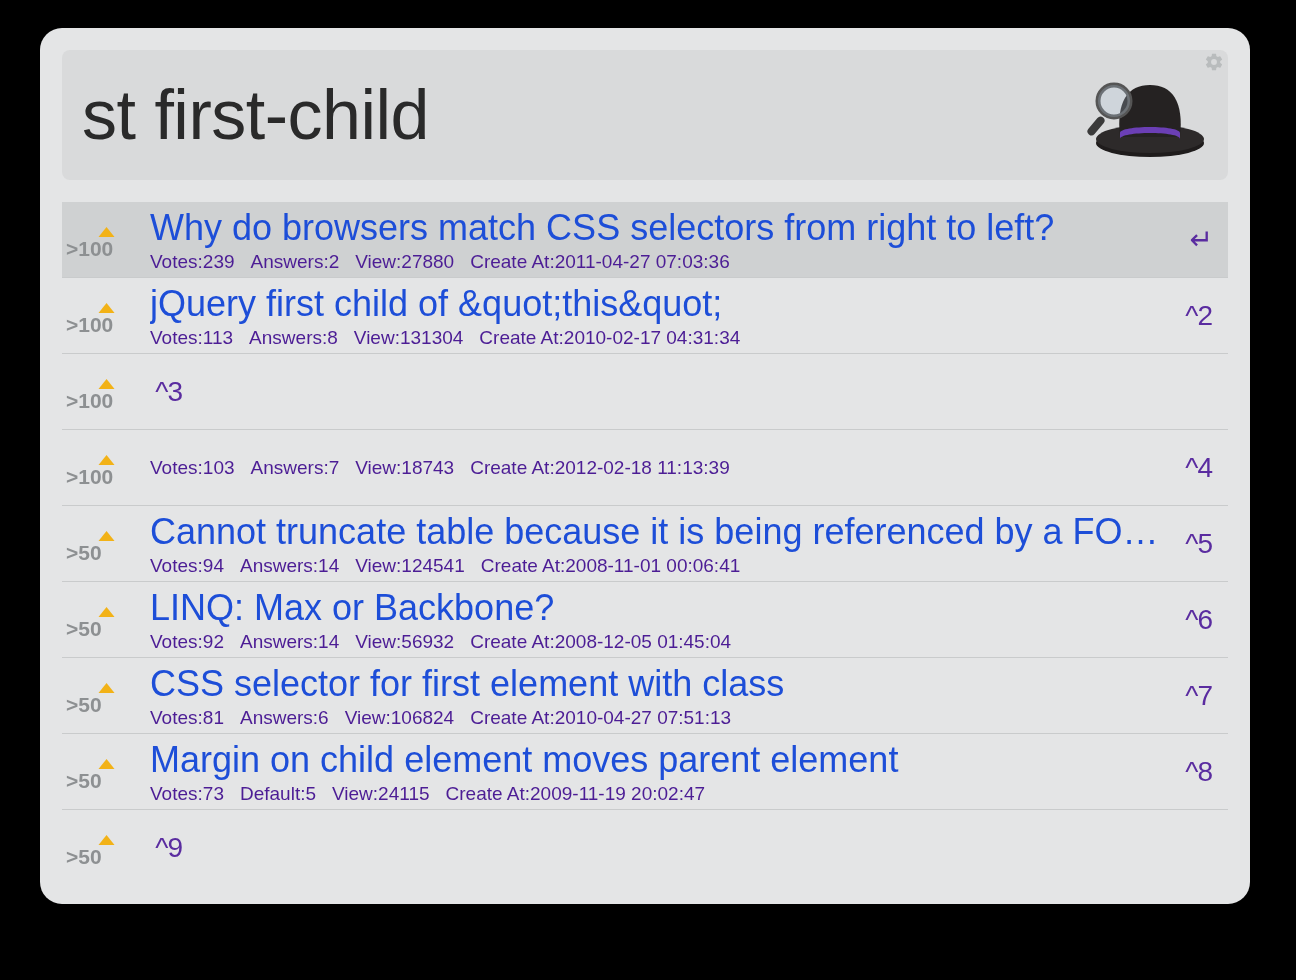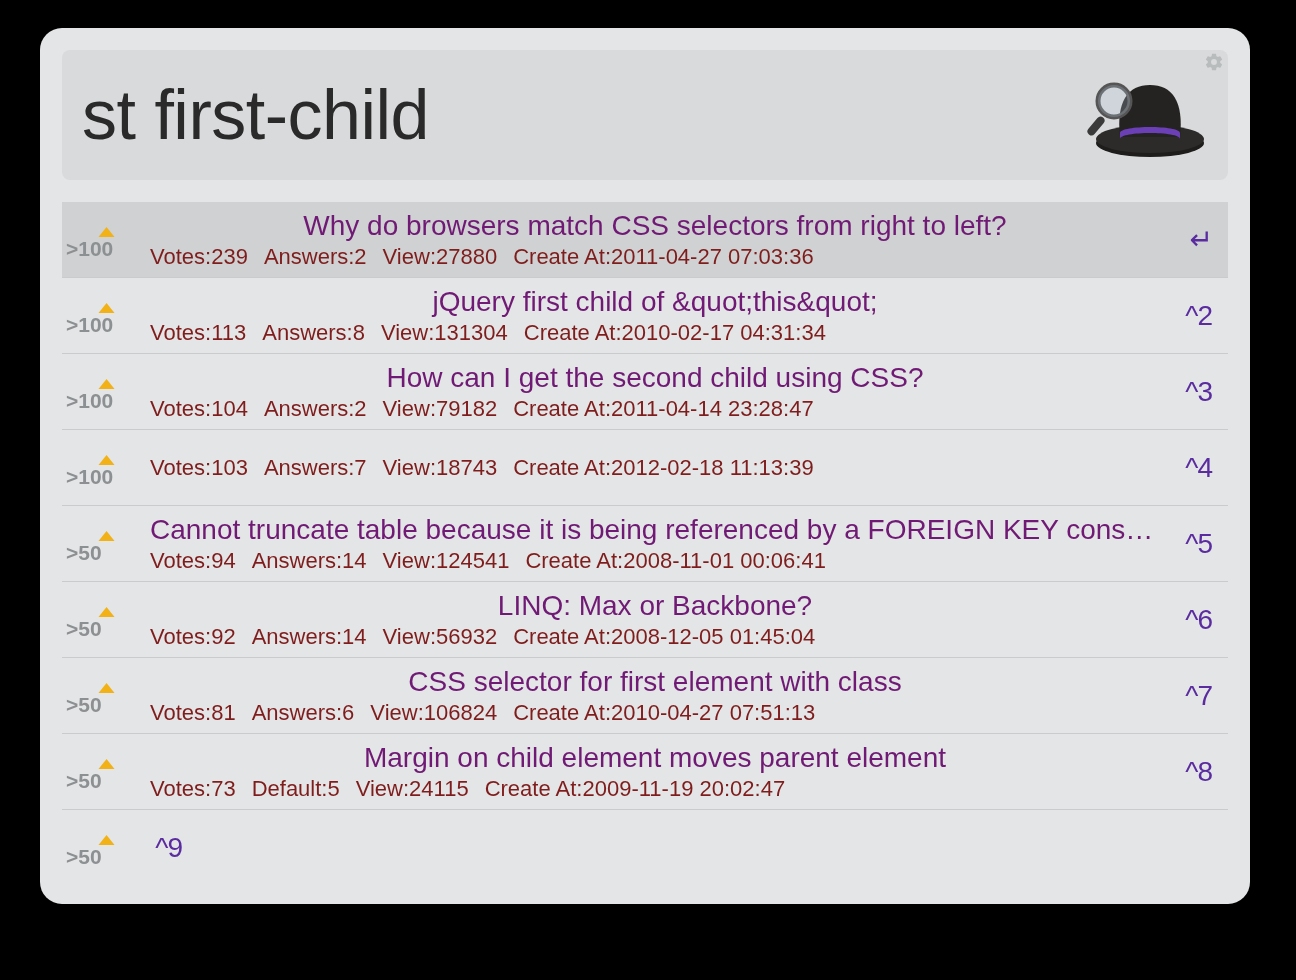--- a/index.html
+++ b/index.html
@@ -92,32 +92,31 @@
     font-weight: 600;
   }
 
   .content {
     flex: 1 1 auto;
     min-width: 0;
     padding-left: 10px;
     padding-right: 10px;
   }
   .title {
-    font-size: 28px;
-    color: #701a75;
+    font-size: 36px;
+    color: #1d4ed8;
     white-space: nowrap;
     overflow: hidden;
     text-overflow: ellipsis;
     line-height: 1.2;
     margin-bottom: 2px;
-    text-align: center;
   }
   .meta {
-    color: #7f1d1d;
-    font-size: 22px;
+    color: #4c1d95;
+    font-size: 19px;
     white-space: nowrap;
     overflow: hidden;
     text-overflow: ellipsis;
   }
   .meta span { margin-right: 16px; }
 
   .shortcut {
     flex: 0 0 48px;
     text-align: right;
     color: #5a2ca0;
@@ -174,24 +173,20 @@
           <div class="title">jQuery first child of &amp;quot;this&amp;quot;</div>
           <div class="meta"><span>Votes:113</span><span>Answers:8</span><span>View:131304</span><span>Create At:2010-02-17 04:31:34</span></div>
         </div>
         <div class="shortcut">^2</div>
       </div>
       <div class="row">
         <div class="badge">
           <div class="tri"></div>
           <div class="count">&gt;100</div>
         </div>
-        <div class="content">
-          <div class="title">How can I get the second child using CSS?</div>
-          <div class="meta"><span>Votes:104</span><span>Answers:2</span><span>View:79182</span><span>Create At:2011-04-14 23:28:47</span></div>
-        </div>
         <div class="shortcut">^3</div>
       </div>
       <div class="row">
         <div class="badge">
           <div class="tri"></div>
           <div class="count">&gt;100</div>
         </div>
         <div class="content">
           <div class="meta"><span>Votes:103</span><span>Answers:7</span><span>View:18743</span><span>Create At:2012-02-18 11:13:39</span></div>
         </div>

